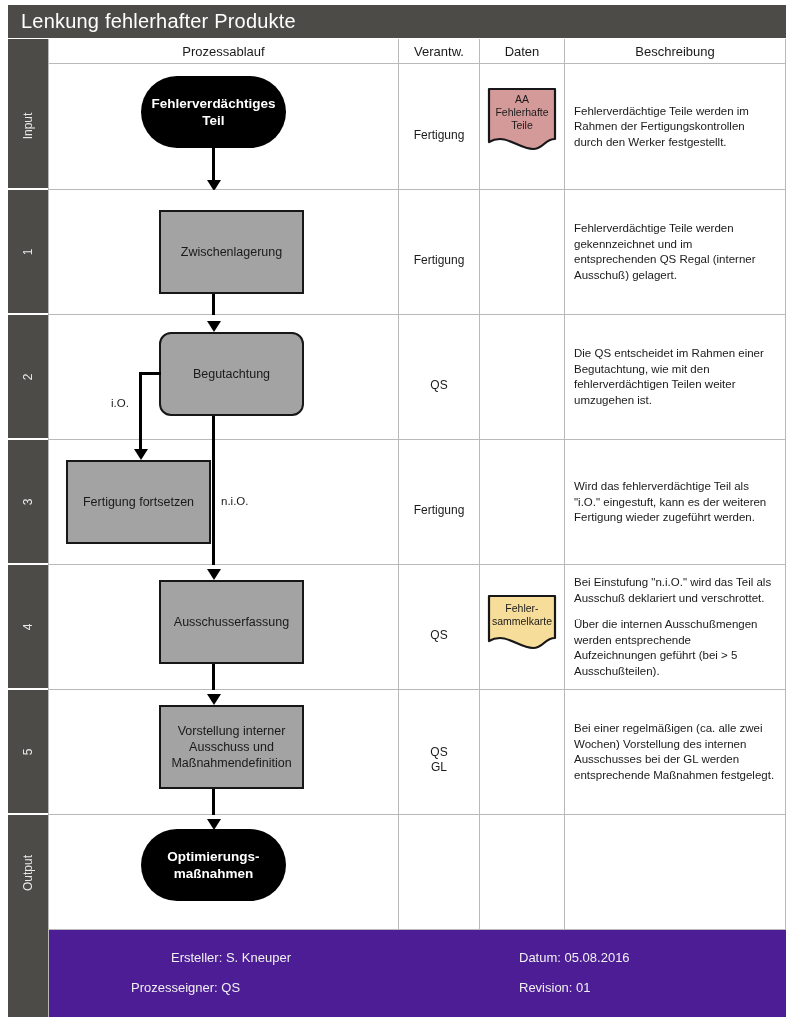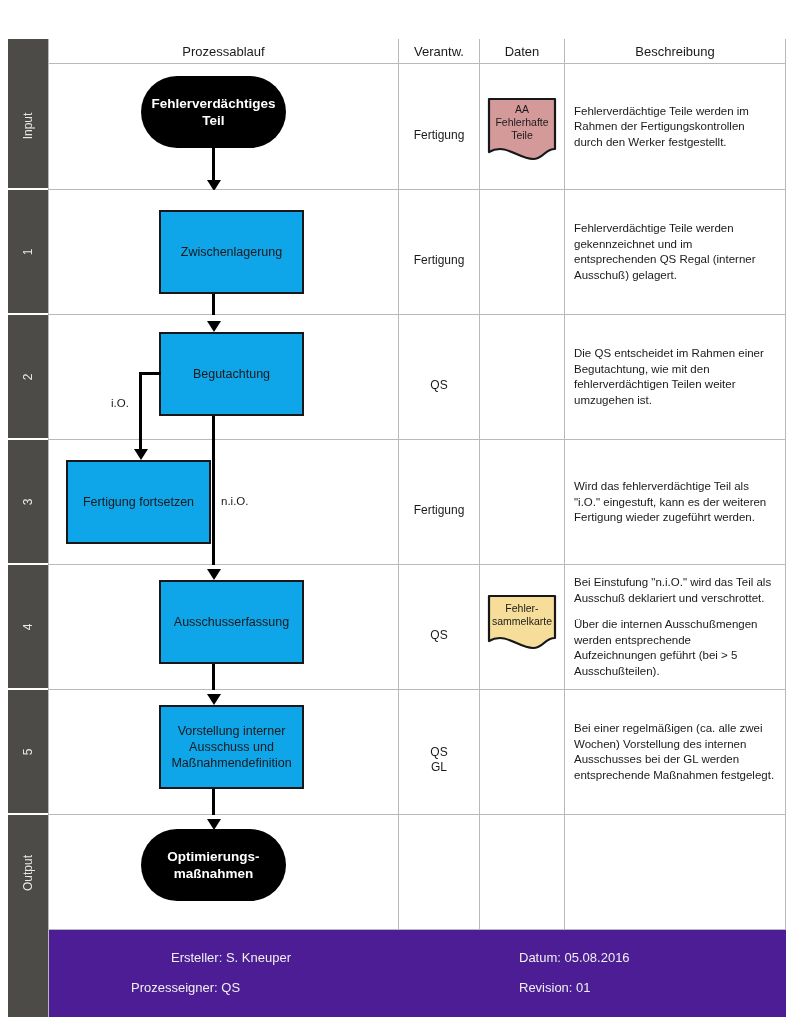--- a/index.html
+++ b/index.html
@@ -103,21 +103,21 @@
     color:#ffffff;
     font-weight:bold;
     font-size:13.5px;
     display:flex;align-items:center;justify-content:center;
     text-align:center;
     line-height:17px;
     box-sizing:border-box;
   }
   .proc{
     position:absolute;
-    background:#0ea5e9;
+    background:#a3a3a3;
     border:2.5px solid #17171a;
     color:#1a1a1a;
     font-size:12.5px;
     display:flex;align-items:center;justify-content:center;
     text-align:center;
     line-height:16px;
     box-sizing:border-box;
   }
   
   .doc{
@@ -162,20 +162,21 @@
   .f-ersteller{left:122px;top:20px;}
   .f-owner{left:82px;top:50px;}
   .f-datum{left:470px;top:20px;}
   .f-rev{left:470px;top:50px;}
 </style>
 </head>
 <body>
 
 <div class="sheet">
 
+  <div class="title-bar">Lenkung fehlerhafter Produkte</div>
 
   <div class="col-head-row">
     <div class="phase-head"></div>
     <div class="col-head first" style="left:40px;width:351px;">Prozessablauf</div>
     <div class="col-head" style="left:391px;width:81px;">Verantw.</div>
     <div class="col-head" style="left:472px;width:85px;">Daten</div>
     <div class="col-head last" style="left:557px;width:221px;">Beschreibung</div>
   </div>
 
   <div class="grid">
@@ -187,21 +188,21 @@
       <div class="cell first flowcell" style="left:40px;width:351px;">
         <div class="term" style="left: 92px; top: 12px; width: 145px; height: 72px; white-space: pre-line;">Fehlerverdächtiges
 Teil</div>
         <div class="conn vline" style="left:163px;top:84px;height:34px;"></div>
         <div class="arrow-down" style="left:157.5px;top:116px;"></div>
       </div>
       <div class="cell" style="left:391px;width:81px;">
         <div class="resp" style="white-space: pre-line;">Fertigung</div>
       </div>
       <div class="cell" style="left:472px;width:85px;">
-        <div class="doc" style="left:6px;top:22px;margin-top:10px;">
+        <div class="doc" style="left:6px;top:22px;">
           <svg width="72" height="66" viewBox="0 0 72 66">
             <path d="M3,3 L69,3 L69,53 C58,53 58,63 47,63 C36,63 25,53 14,53 C8,53 3,56 3,56 Z" fill="#d49a99" stroke="#17171a" stroke-width="2.2" stroke-linejoin="round"></path>
           </svg>
           <div class="doc-txt" style="white-space: pre-line;">AA
 Fehlerhafte
 Teile</div>
         </div>
       </div>
       <div class="cell last" style="left:557px;width:221px;border-right:1px solid #b9b9b9;">
         <div class="descr">
@@ -228,21 +229,21 @@
         </div>
       </div>
     </div>
 
     <div class="row" style="top:251px;height:125px;">
       <div class="phase-cell">
         <span class="phase-label">2</span>
       </div>
       <div class="cell first flowcell" style="left:40px;width:351px;">
         <div class="arrow-down" style="left:157.5px;top:6px;"></div>
-        <div class="proc" style="left:110px;top:17px;width:145px;height:84px;">Begutachtung</div>
+        <div class="proc" style="left:110px;top:17px;width:145px;height:84px;border-radius:12px;">Begutachtung</div>
 
         <div class="conn hline" style="left:90px;top:57px;width:22px;"></div>
         <div class="conn vline" style="left:90px;top:57px;height:68px;"></div>
         <span class="branch-label" style="left:62px;top:82px;">i.O.</span>
 
         <div class="conn vline" style="left:163px;top:101px;height:24px;"></div>
       </div>
       <div class="cell" style="left:391px;width:81px;">
         <div class="resp" style="white-space: pre-line;">QS</div>
       </div>

